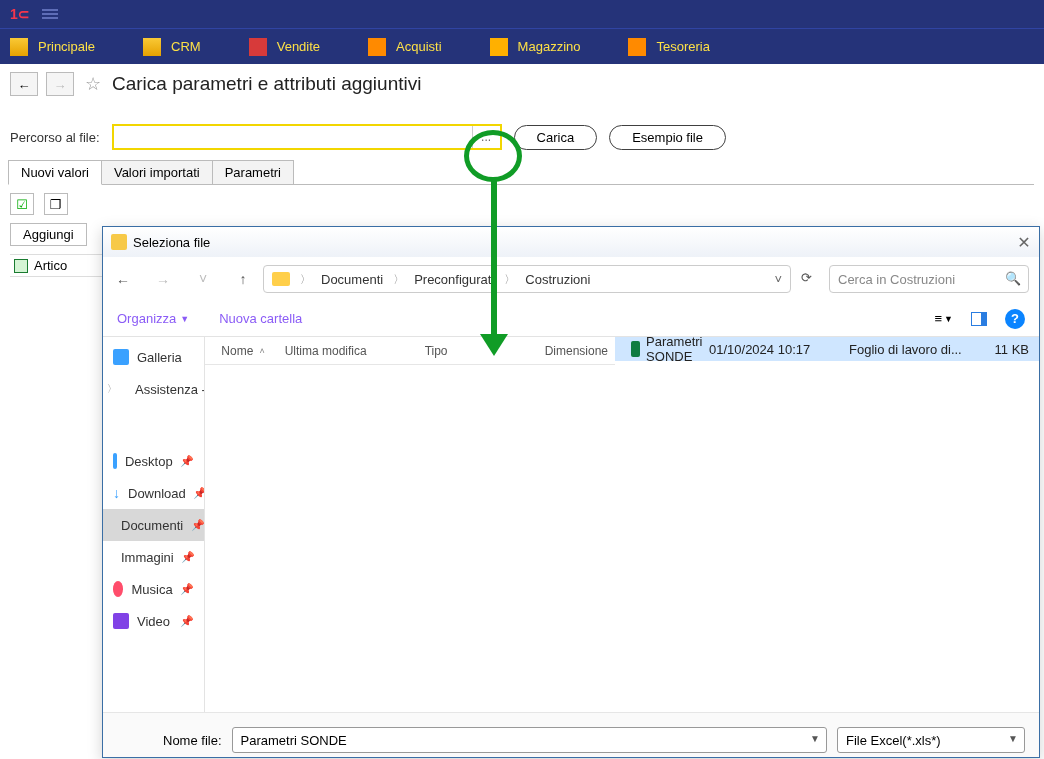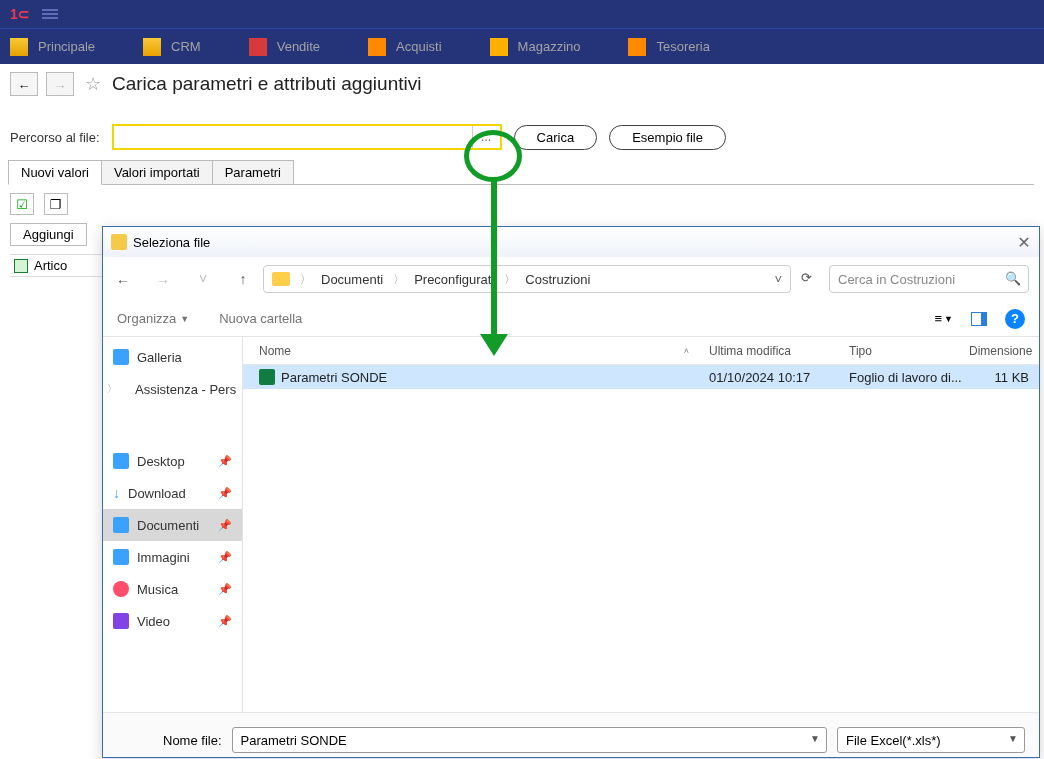--- a/index.html
+++ b/index.html
@@ -6,21 +6,21 @@
   body { margin:0; padding:0; width:1044px; height:759px; background:#fff; position:relative; overflow:hidden; font-size:13px; }
 
   
   .titlebar { height:28px; background:#253379; display:flex; align-items:center; gap:12px; padding:0 10px; color:#c6ccf0; font-size:13px; }
   .titlebar .logo { color:#f4364c; font-weight:bold; font-size:14px; }
   .titlebar .menu-icon { display:inline-block; }
   .titlebar .menu-icon span{display:block;width:16px;height:2px;background:#5e6db7;margin:2px 0;}
 
   
   .mainnav { height:36px; background:#253379; display:flex; align-items:center; padding:0 10px; gap:48px; border-top:1px solid #3044a3; }
-  .mainnav .item { display:flex; align-items:center; gap:10px; color:#a3a3a3; font-size:13px; cursor:pointer; }
+  .mainnav .item { display:flex; align-items:center; gap:10px; color:#fde047; font-size:13px; cursor:pointer; }
   .navicon { width:18px; height:18px; display:inline-block; }
   .ic-home{background:linear-gradient(#f9c936,#e6a100);}
   .ic-crm{background:linear-gradient(#f9c936,#e6a100);}
   .ic-vendite{background:#d73a3a;}
   .ic-acquisti{background:#ff8a00;}
   .ic-magazzino{background:#ffb000;}
   .ic-tesoreria{background:#ff8a00;}
 
   
   .pagehdr { display:flex; align-items:center; padding:8px 10px; gap:8px; }
@@ -60,40 +60,40 @@
   .dlg-nav .arrow.disabled{color:#bbb;}
   .dlg-nav .breadcrumb{flex:1;height:28px;border:1px solid #ccc;border-radius:4px;display:flex;align-items:center;padding:0 8px;gap:8px;color:#333;font-size:13px;}
   .dlg-nav .breadcrumb .folder-ic{width:18px;height:14px;background:#ffcf4a;border-radius:2px;display:inline-block;}
   .dlg-nav .bchev{color:#888;font-size:11px;padding:0 2px;}
   .dlg-nav .bc-right{margin-left:auto;display:flex;align-items:center;gap:8px;color:#666;}
   .dlg-nav .refresh{margin:0 10px;width:18px;height:18px;color:#555;cursor:pointer;}
   .dlg-nav .search{width:200px;height:28px;border:1px solid #ccc;border-radius:4px;margin-right:10px;padding:0 26px 0 8px;color:#888;position:relative;display:flex;align-items:center;}
   .dlg-nav .search .mag{position:absolute;right:6px;top:5px;color:#666;}
 
   .dlg-toolbar{height:36px;border-bottom:1px solid #e3e3e3;display:flex;align-items:center;padding:0 14px;gap:30px;}
-  .dlg-toolbar a{color:#737373;font-size:13px;cursor:pointer;display:flex;align-items:center;gap:4px;justify-content:space-between;}
+  .dlg-toolbar a{color:#8b5cf6;font-size:13px;cursor:pointer;display:flex;align-items:center;gap:4px;justify-content:space-between;}
   .dlg-toolbar .rightctl{margin-left:auto;display:flex;align-items:center;gap:18px;}
   .help-ic{width:20px;height:20px;border-radius:50%;background:#0a84ff;color:#fff;display:flex;align-items:center;justify-content:center;font-size:13px;font-weight:bold;}
 
   .dlg-body{flex:1;display:flex;min-height:0;}
   .dlg-side{width:140px;border-right:1px solid #e3e3e3;overflow-y:auto;padding:4px 0;}
   .sideitem{height:32px;display:flex;align-items:center;padding:0 10px;gap:8px;cursor:pointer;font-size:13px;color:#333;white-space:nowrap;overflow:hidden;}
   .sideitem.active{background:#d8d8d8;}
   .sideitem .pin{margin-left:auto;color:#888;font-size:11px;}
   .si-ic{width:16px;height:16px;display:inline-block;border-radius:2px;}
   .si-home{background:#ffb566;}
   .si-gal{background:#3aa1ff;}
   .si-cloud{background:#2a7de1;border-radius:50%;}
   .si-desk{background:#3aa1ff;}
   .si-doc{background:#3aa1ff;}
   .si-img{background:#3aa1ff;}
   .si-mus{background:#ff4d6b;border-radius:50%;}
   .si-vid{background:#8142e6;}
 
-  .dlg-list{flex:1;display:flex;flex-direction:column;}
+  .dlg-list{flex:1;display:flex;}
   .dlg-cols{display:flex;height:28px;border-bottom:1px solid #e6e6e6;align-items:center;color:#555;font-size:12px;}
   .col-name{flex:1;padding-left:16px;display:flex;align-items:center;gap:6px;}
   .col-mod{width:140px;}
   .col-type{width:120px;}
   .col-size{width:70px;text-align:right;padding-right:10px;}
   .dlg-rows{flex:1;overflow:auto;}
   .frow{display:flex;height:24px;align-items:center;font-size:13px;color:#222;}
   .frow.sel{background:#cfe6ff;}
   .frow .name{flex:1;padding-left:16px;display:flex;align-items:center;gap:6px;}
   .frow .mod{width:140px;}

